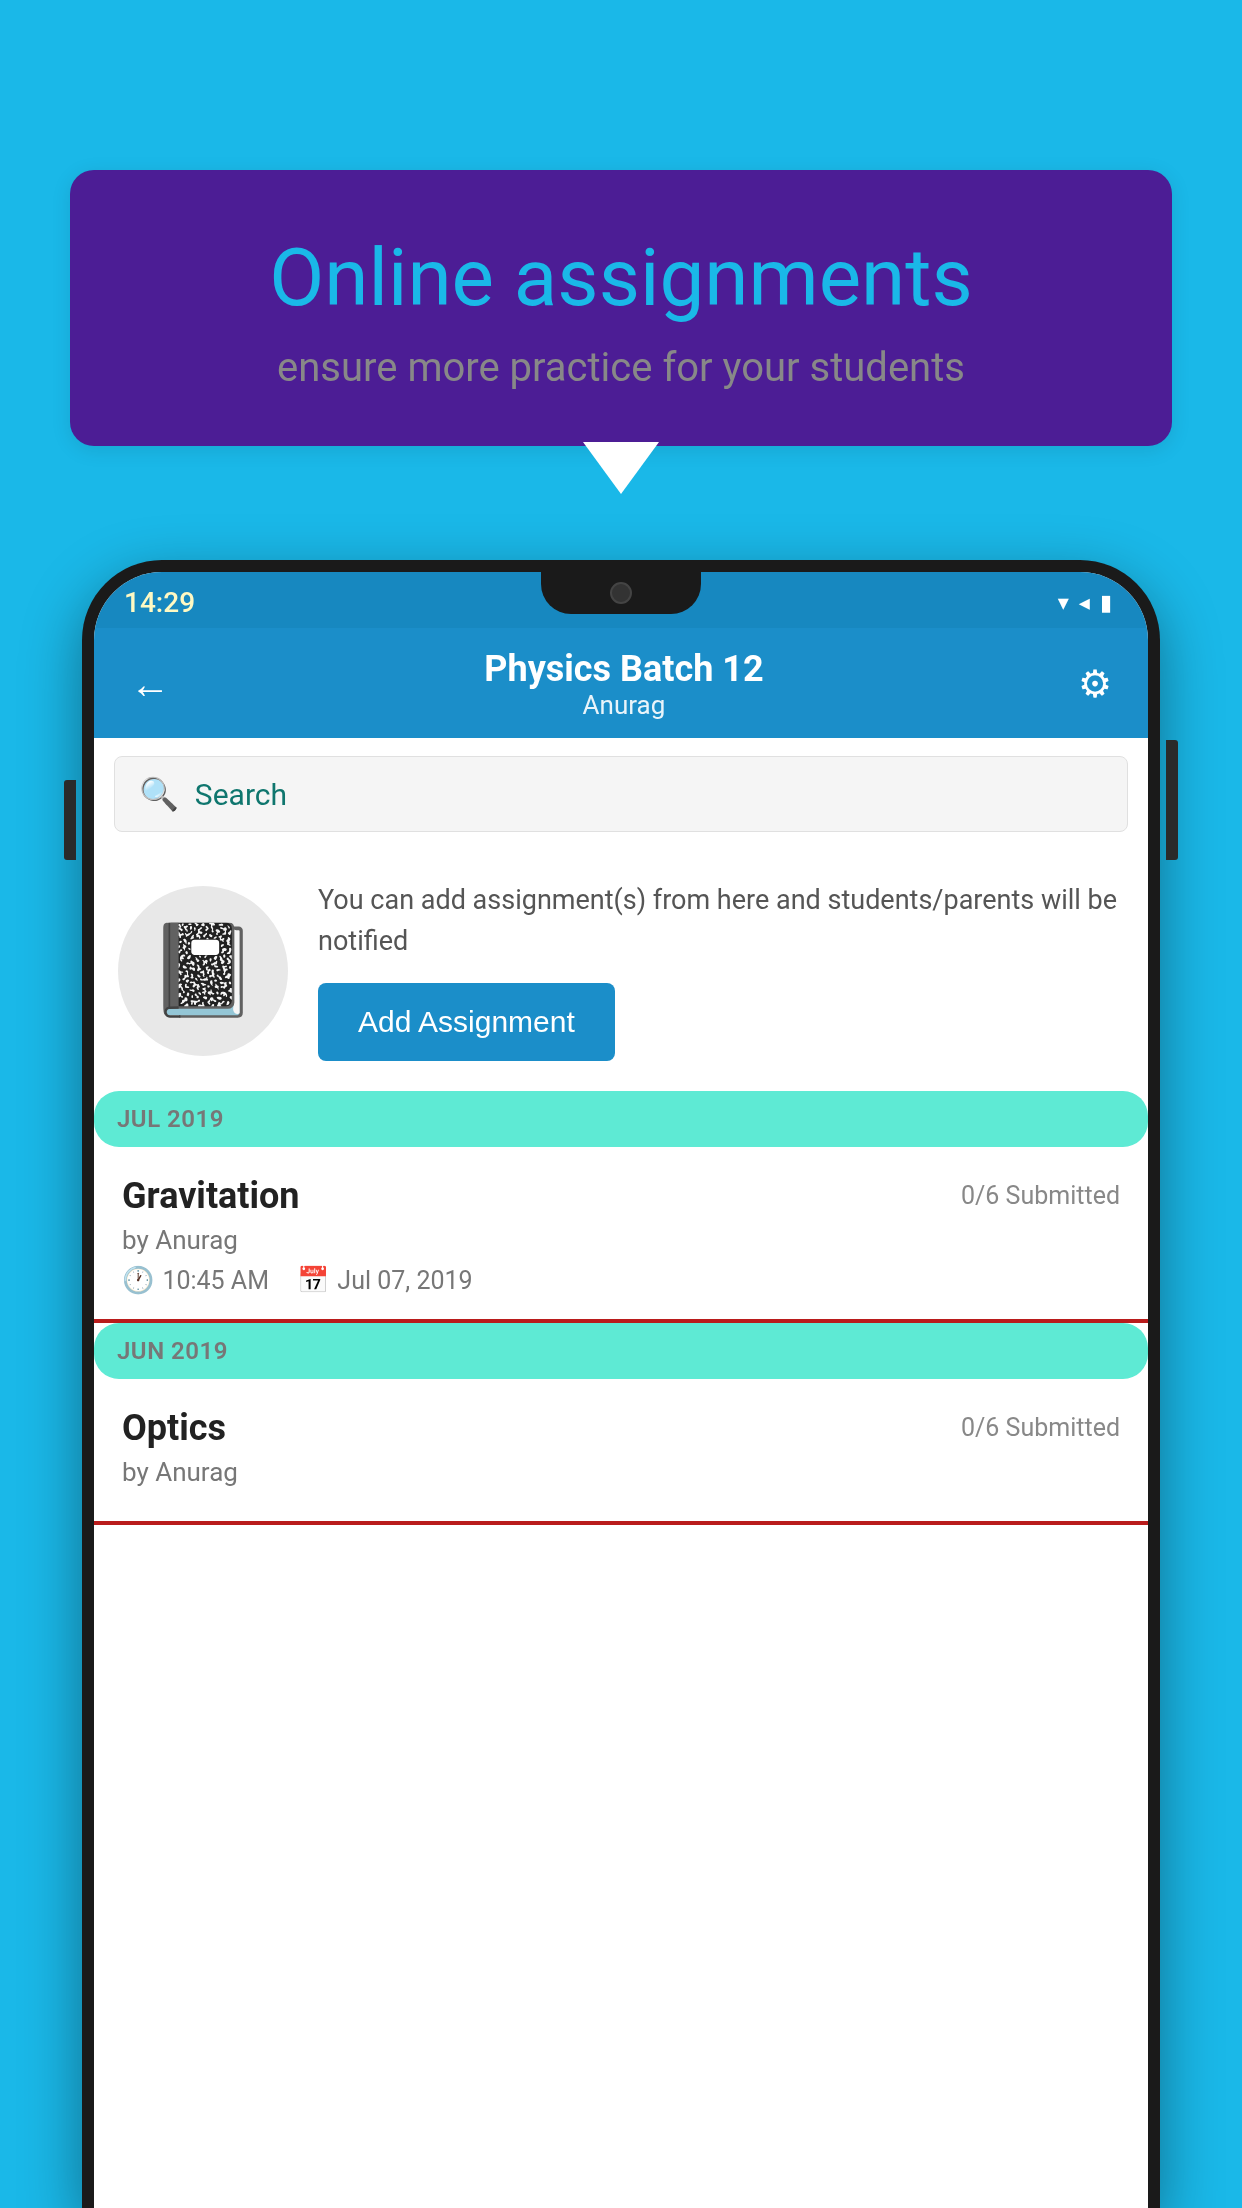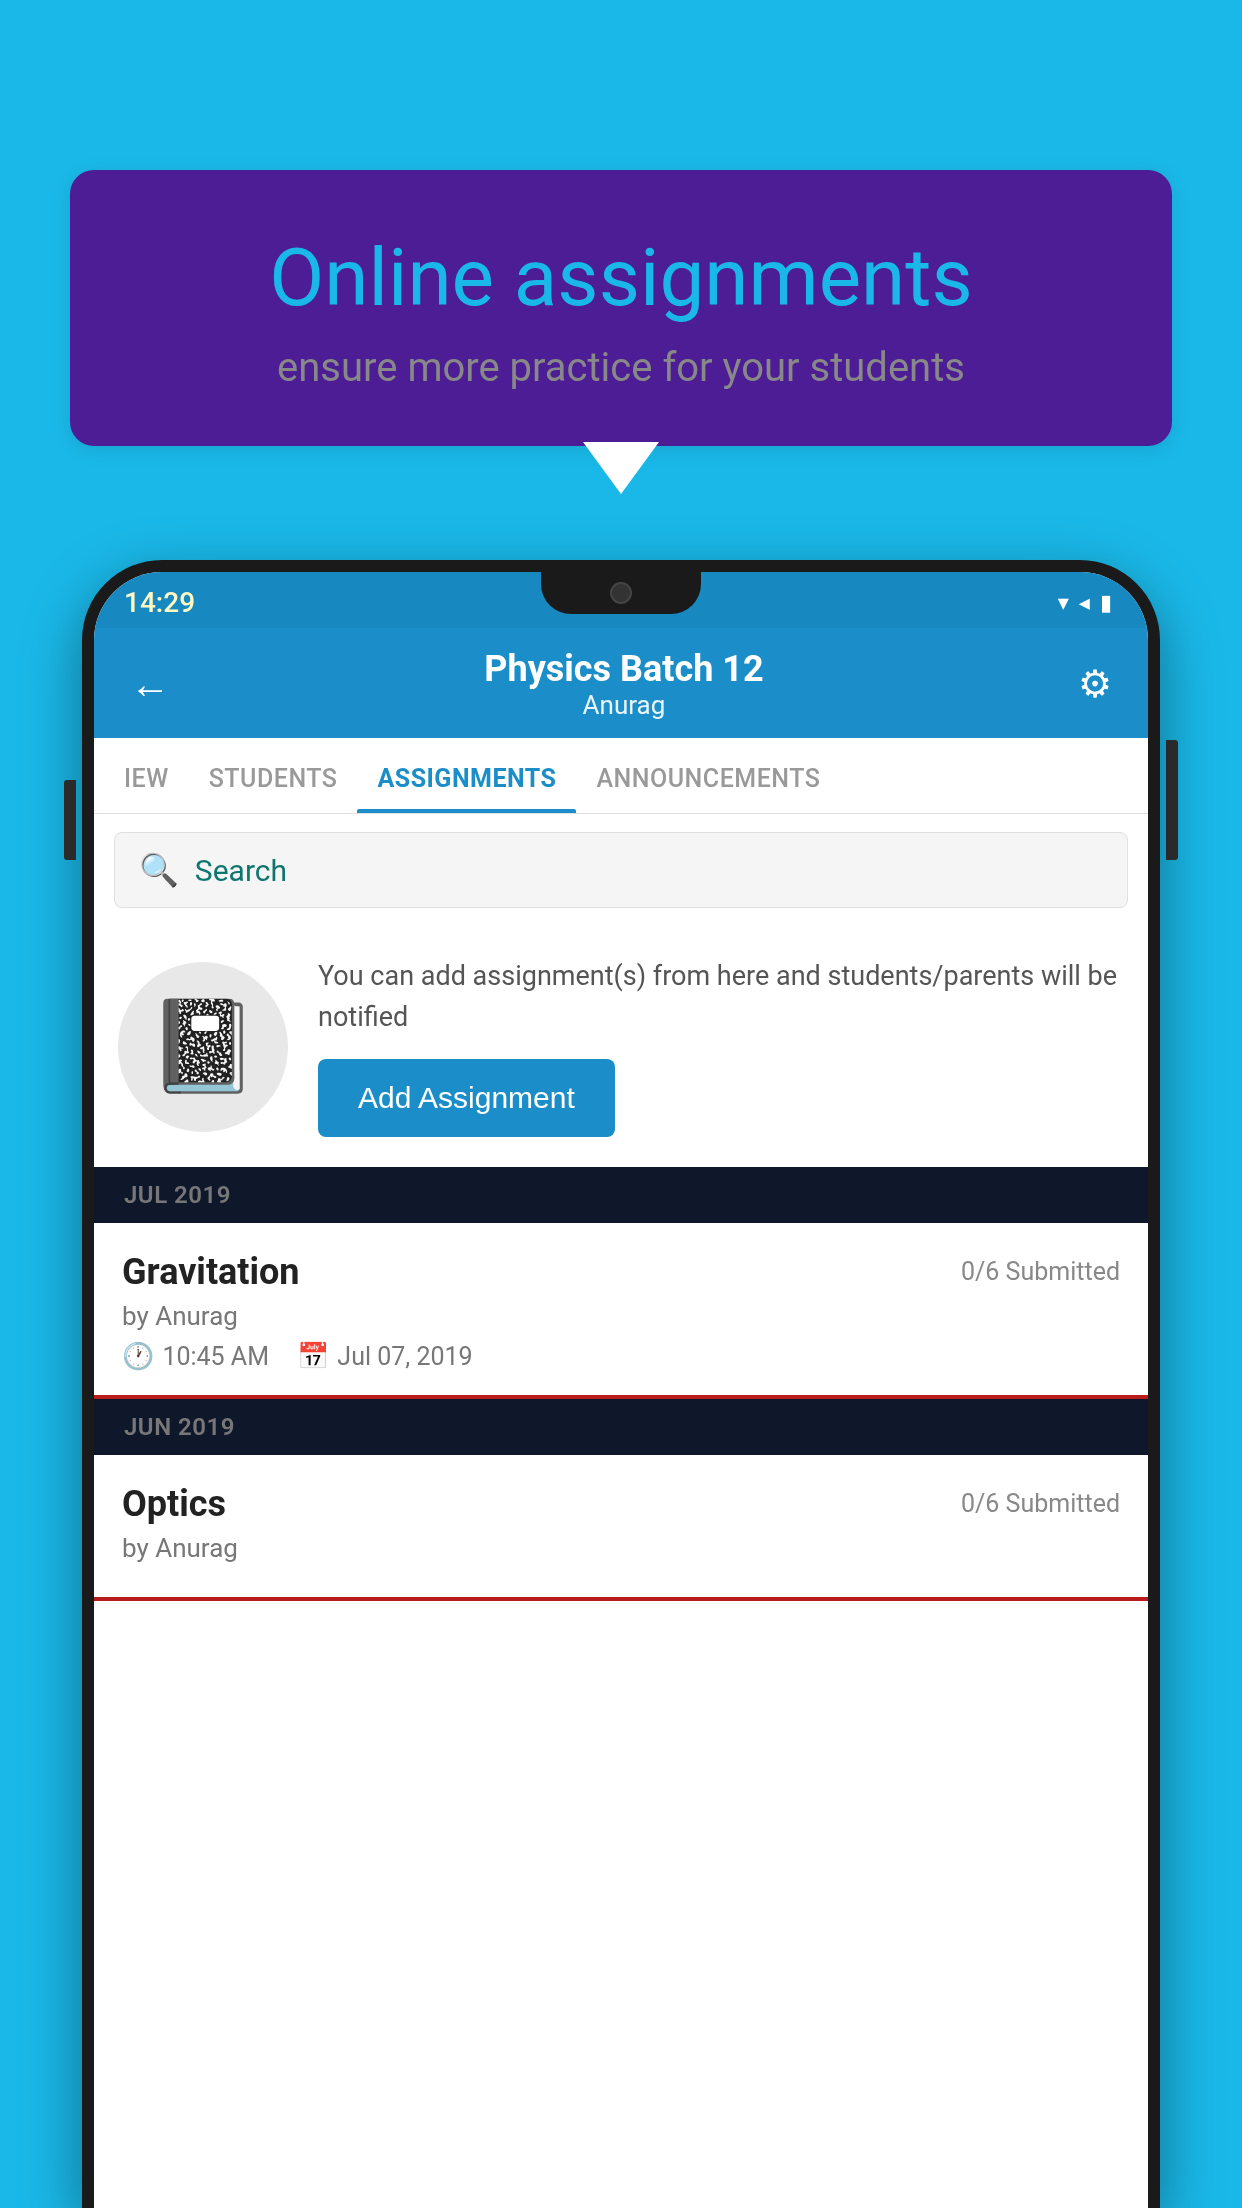--- a/index.html
+++ b/index.html
@@ -273,26 +273,27 @@
       border: none;
       border-radius: 8px;
       padding: 22px 40px;
       font-size: 30px;
       font-weight: 500;
       cursor: pointer;
     }
 
     
     .section-header {
-      background: #0f172a;
-      padding: 14px 30px;
+      background: #5eead4;
+      padding: 14px 23px;
       color: #777;
       font-size: 24px;
       font-weight: 600;
       letter-spacing: 0.5px;
+      border-radius: 25px;
     }
 
     
     .assignment-item {
       background: white;
       padding: 28px 28px 24px;
       border-bottom: 4px solid #b91c1c;
     }
 
     .assignment-item-header {
@@ -391,26 +392,20 @@
 
     <div class="app-header">
       <span class="header-back">←</span>
       <div class="header-center">
         <div class="header-title">Physics Batch 12</div>
         <div class="header-subtitle">Anurag</div>
       </div>
       <span class="header-settings">⚙</span>
     </div>
 
-    <div class="tabs">
-      <div class="tab">IEW</div>
-      <div class="tab">STUDENTS</div>
-      <div class="tab active">ASSIGNMENTS</div>
-      <div class="tab">ANNOUNCEMENTS</div>
-    </div>
 
     <div class="search-container">
       <div class="search-bar">
         <span class="search-icon-wrap">🔍</span>
         <span class="search-text">Search</span>
       </div>
     </div>
 
     <div class="add-assignment-section">
       <div class="assignment-icon-circle">

